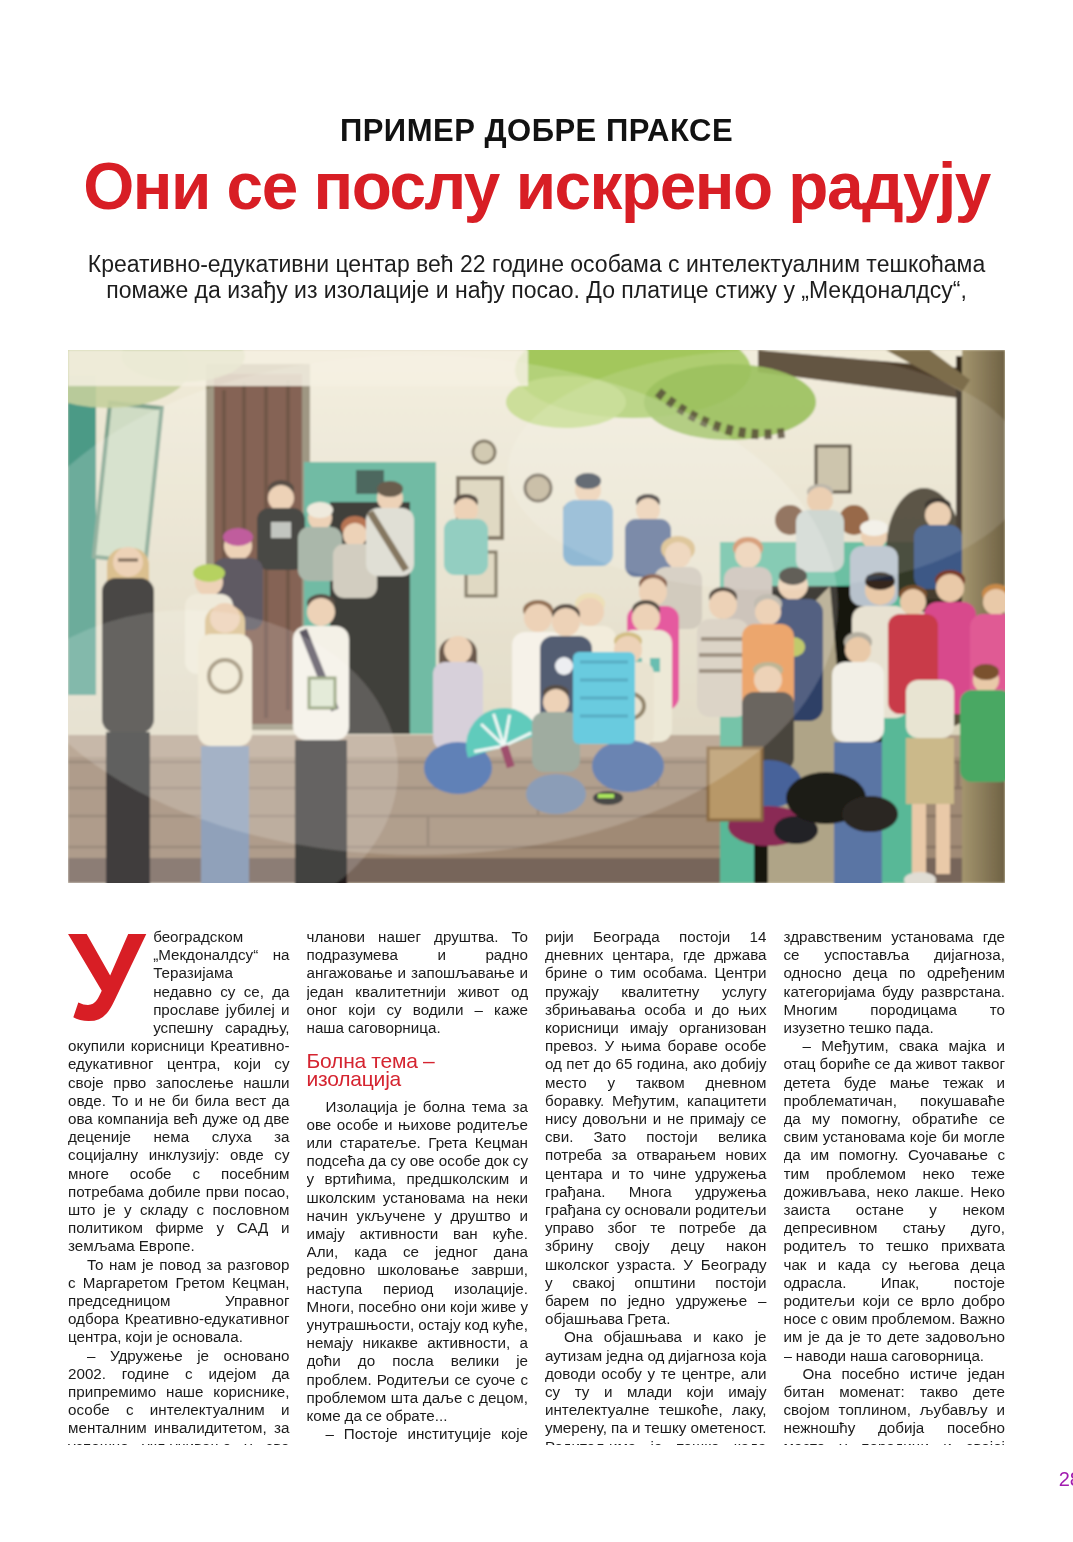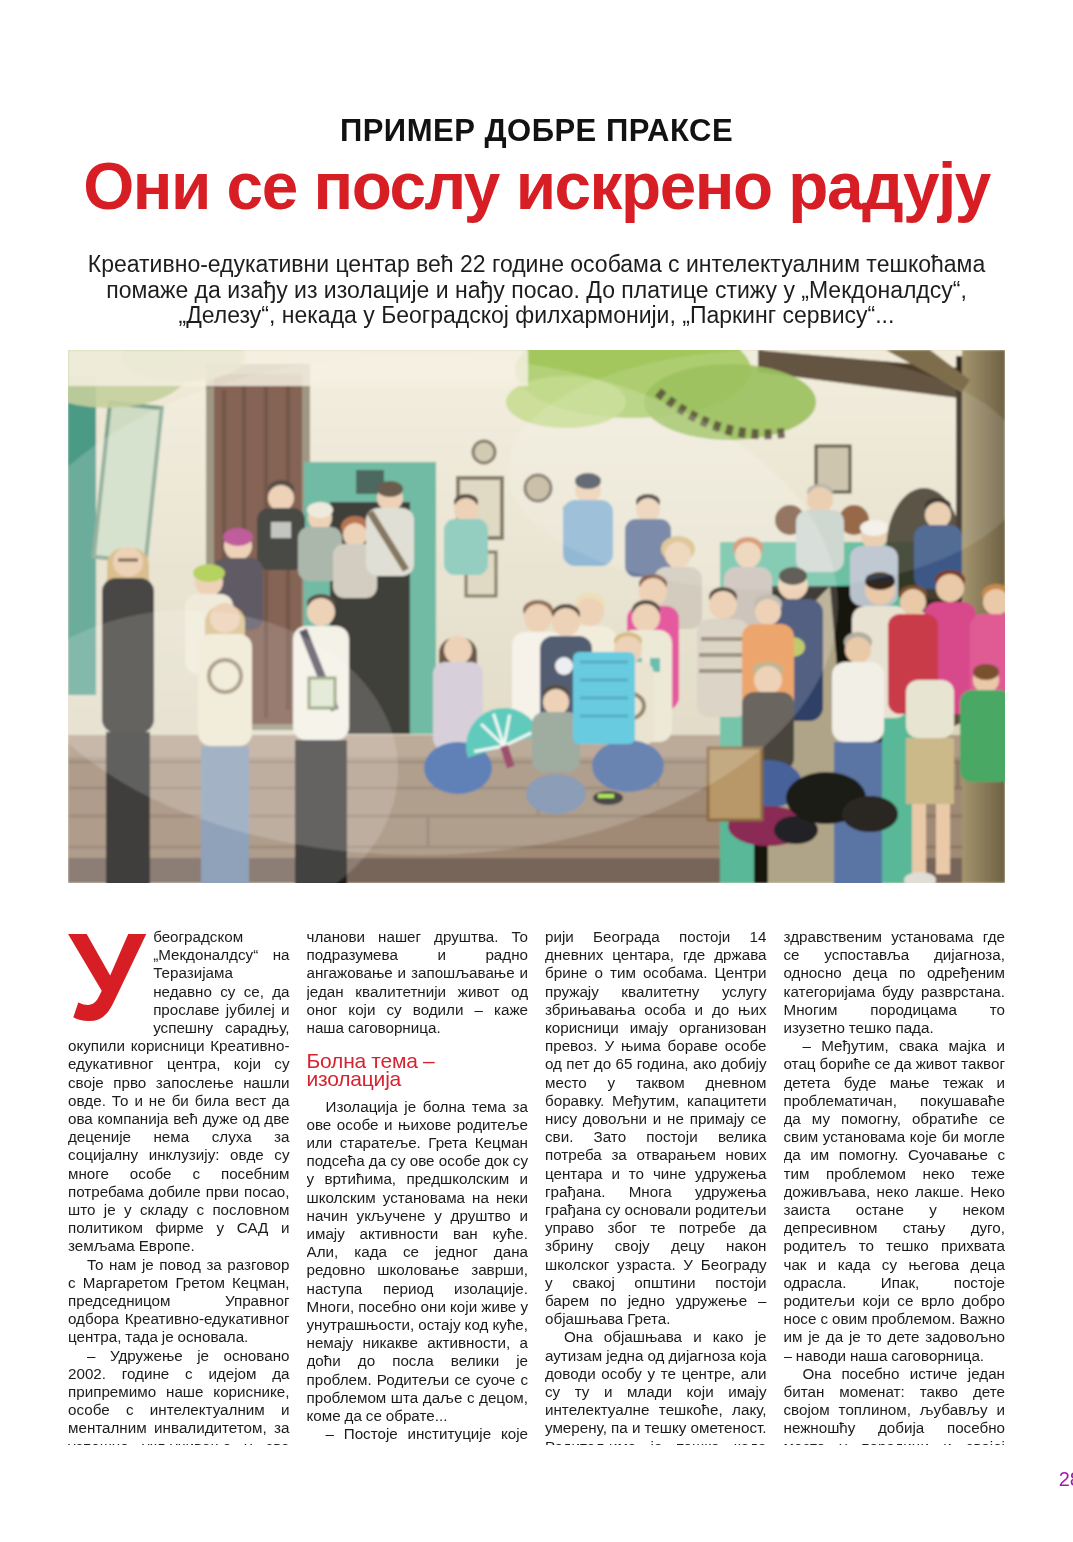--- a/index.html
+++ b/index.html
@@ -81,21 +81,20 @@
 <body>
 
 <div class="page">
 
   <div class="kicker">ПРИМЕР ДОБРЕ ПРАКСЕ</div>
   <h1 class="headline">Они се послу искрено радују</h1>
 
   <div class="lead">
     <div>Креативно-едукативни центар већ 22 године особама с интелектуалним тешкоћама</div>
     <div>помаже да изађу из изолације и нађу посао. До платице стижу у „Мекдоналдсу“,</div>
-    <div>„Делезу“, некада у Београдској филхармонији, „Паркинг сервису“...</div>
   </div>
 
   <figure class="photo">
     <svg viewBox="0 0 937 533" preserveAspectRatio="none">
       <defs>
         <linearGradient id="wallg" x1="0" y1="0" x2="0" y2="1">
           <stop offset="0" stop-color="#f1ebd9"></stop>
             <stop offset="1" stop-color="#dbd4bc"></stop>
         </linearGradient>
         <linearGradient id="trunkg" x1="0" y1="0" x2="1" y2="0">
@@ -392,21 +391,21 @@
         <ellipse cx="700" cy="120" rx="260" ry="120" fill="#ffffff" opacity="0.12"></ellipse>
         <rect x="0" y="0" width="460" height="36" fill="#f4f0e2" opacity="0.85"></rect>
       </g>
     </svg>
   </figure>
 
 
   <main class="columns">
     <section class="col">
       <p><span class="dropcap">У</span><span>београдском „Мекдоналдсу“ на Теразијама недавно су се, да прославе јубилеј и успешну сарадњу, окупили корисници Креативно-едукативног центра, који су своје прво запослење нашли овде. То и не би била вест да ова компанија већ дуже од две деценије нема слуха за социјалну инклузију: овде су многе особе с посебним потребама добиле први посао, што је у складу с пословном политиком фирме у САД и земљама Европе.</span></p>
-      <p class="indent">То нам је повод за разговор с Маргаретом Гретом Кецман, председницом Управног одбора Креативно-едукативног центра, тада је основала.</p>
+      <p class="indent">То нам је повод за разговор с Маргаретом Гретом Кецман, председницом Управног одбора Креативно-едукативног центра, који је основала.</p>
       <p class="indent">– Удружење је основано 2002. године с идејом да припремимо наше кориснике, особе с интелектуалним и менталним инвалидитетом, за успешно укључивање у све сегменте живота, да их изведемо из изолације и да они постану равноправни</p>
     </section>
     <section class="col">
       <p>чланови нашег друштва. То подразумева и радно ангажовање и запошљавање и један квалитетнији живот од оног који су водили – каже наша саговорница.</p>
       <h2 class="subhead">Болна тема – изолација</h2>
       <p class="indent">Изолација је болна тема за ове особе и њихове родитеље или старатеље. Грета Кецман подсећа да су ове особе док су у вртићима, предшколским и школским установама на неки начин укључене у друштво и имају активности ван куће. Али, када се једног дана редовно школовање заврши, наступа период изолације. Многи, посебно они који живе у унутрашњости, остају код куће, немају никакве активности, а доћи до посла велики је проблем. Родитељи се суоче с проблемом шта даље с децом, коме да се обрате...</p>
       <p class="indent">– Постоје институције које обухватају особе с интелектуалним тешкоћама у оквиру дневних центара. Колико знам, на терито-</p>
     </section>
     <section class="col">
       <p>рији Београда постоји 14 дневних центара, где држава брине о тим особама. Центри пружају квалитетну услугу збрињавања особа и до њих корисници имају организован превоз. У њима бораве особе од пет до 65 година, ако добију место у таквом дневном боравку. Међутим, капацитети нису довољни и не примају се сви. Зато постоји велика потреба за отварањем нових центара и то чине удружења грађана. Многа удружења грађана су основали родитељи управо због те потребе да збрину своју децу након школског узраста. У Београду у свакој општини постоји барем по једно удружење – објашњава Грета.</p>

